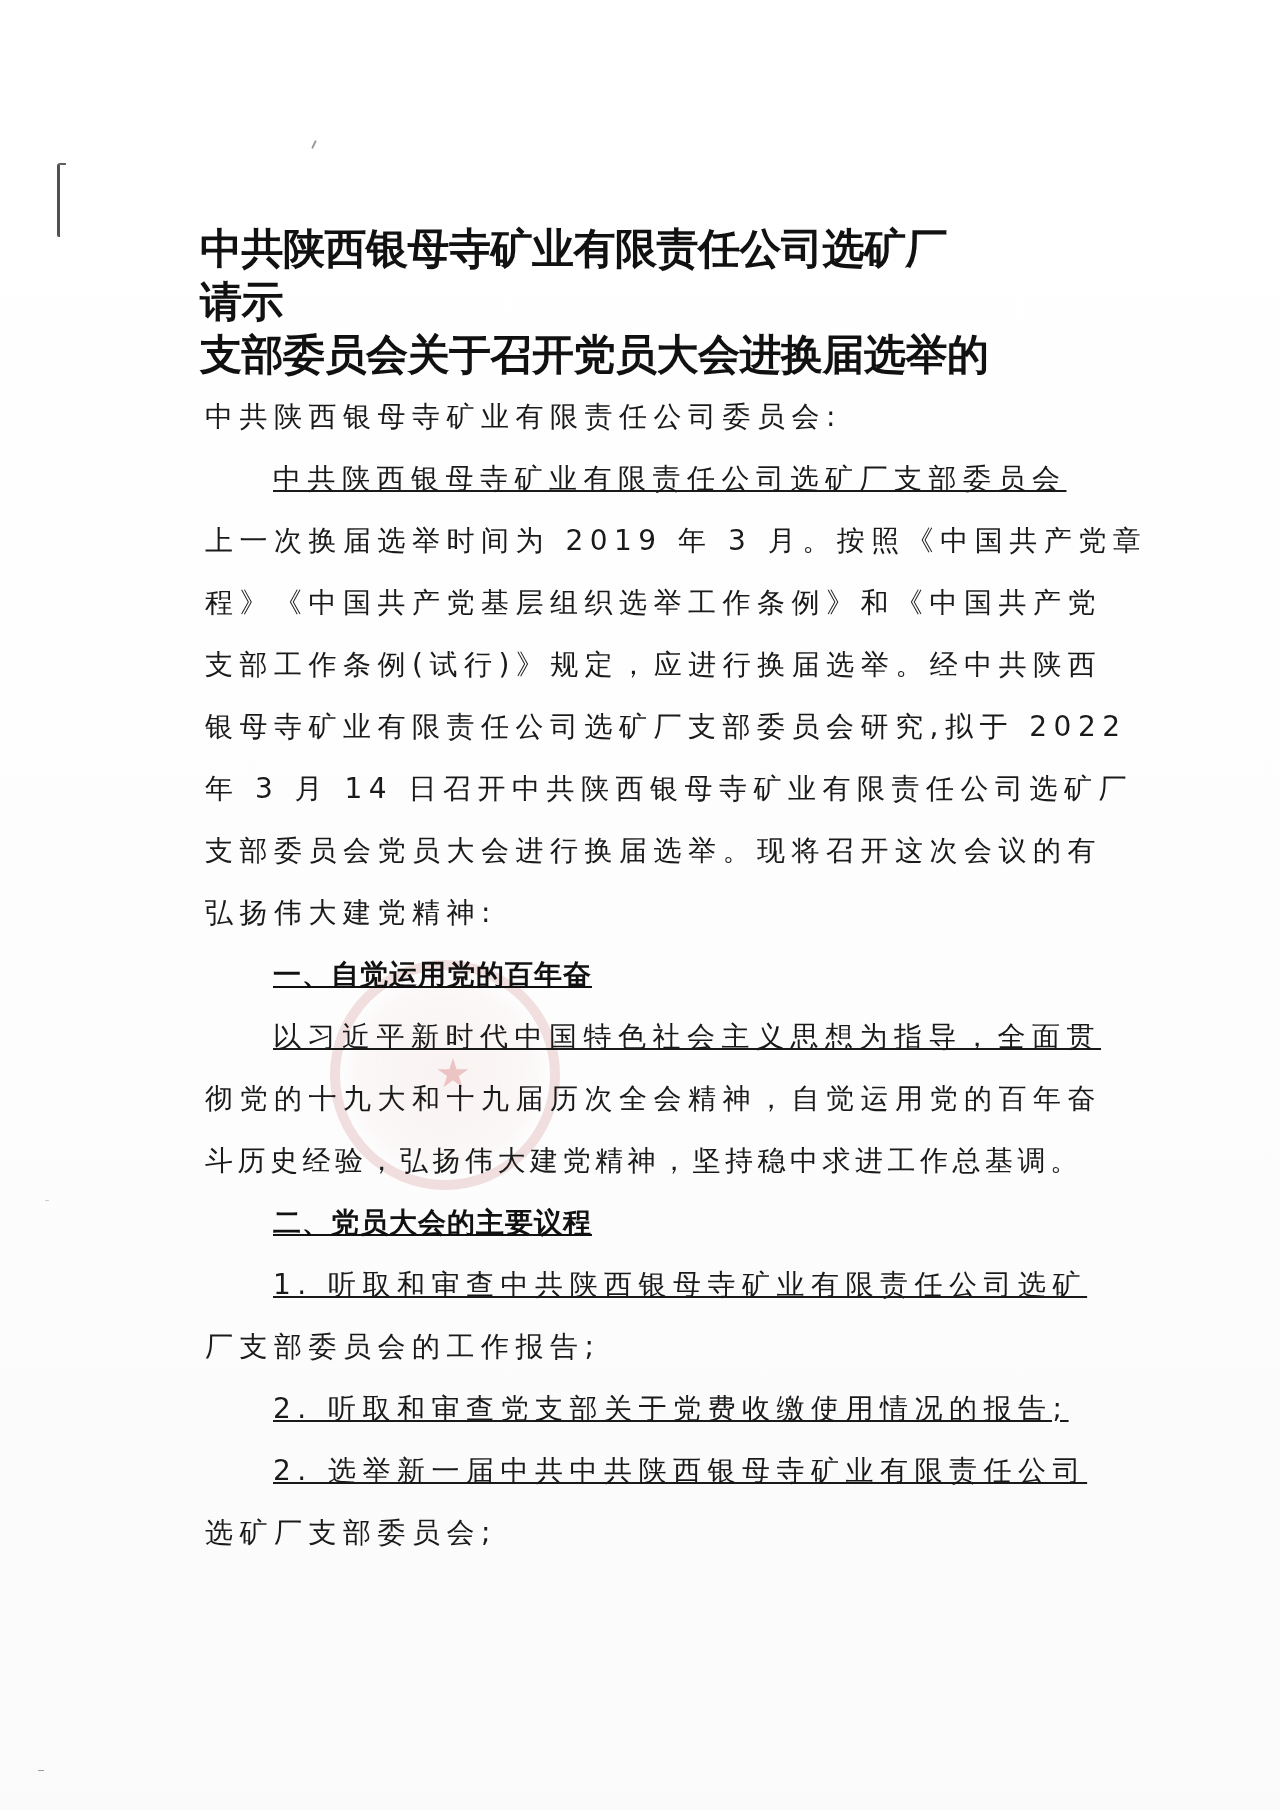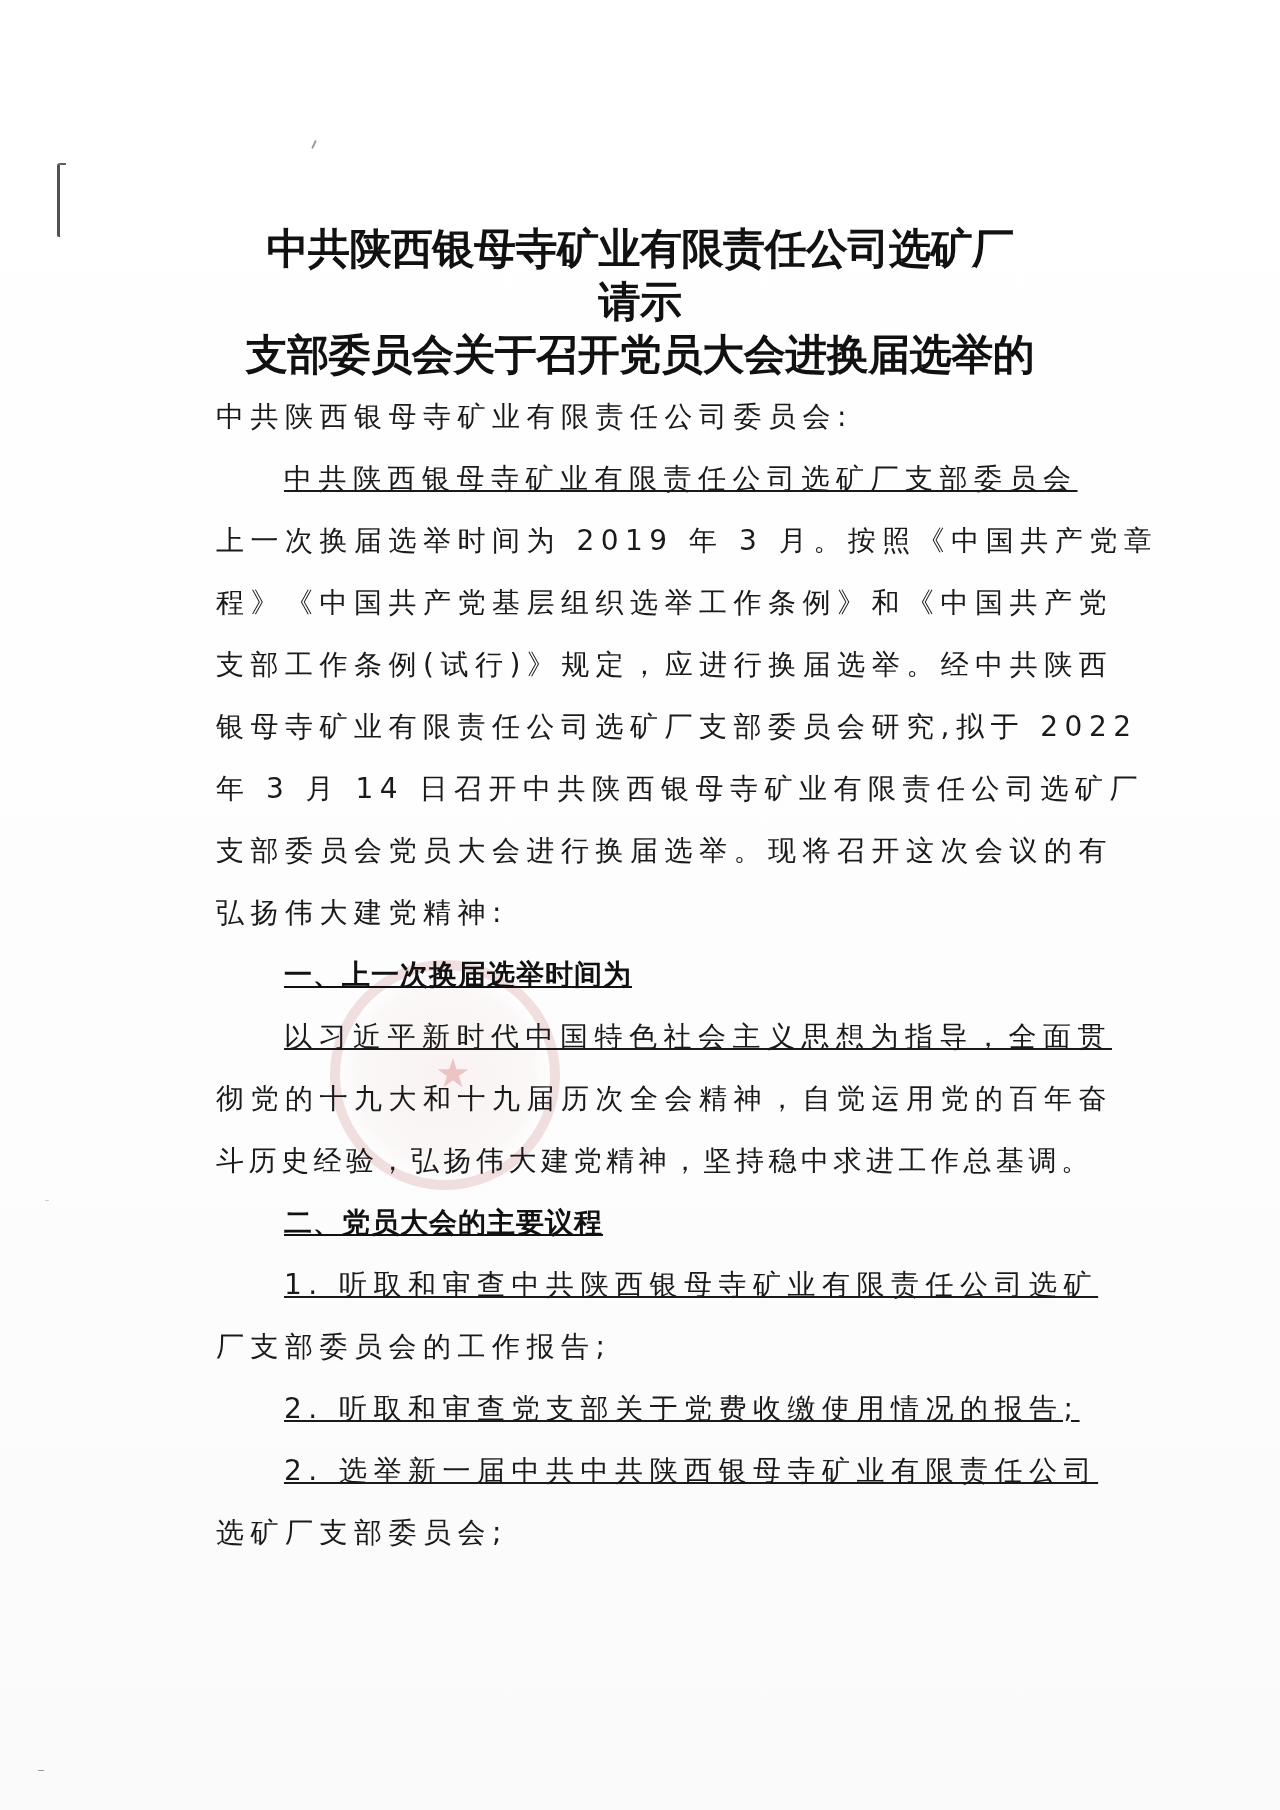--- a/index.html
+++ b/index.html
@@ -38,21 +38,20 @@
     position: absolute;
     background: #555;
     border-radius: 1px;
     opacity: 0.6;
   }
   .title {
     position: absolute;
     left: 200px;
     top: 222px;
     width: 880px;
-    text-align: center;
     font-family: "DejaVu Serif", "Liberation Serif", serif;
     font-weight: bold;
     font-size: 42px;
     line-height: 53px;
     color: #111;
     letter-spacing: -0.5px;
   }
   .title .tline {
     display: block;
     white-space: nowrap;
@@ -60,21 +59,20 @@
   .body-text {
     position: absolute;
     left: 205px;
     top: 386px;
     width: 890px;
     font-family: "DejaVu Sans", "Liberation Sans", sans-serif;
     font-size: 28px;
     line-height: 62px;
     color: #1a1a1a;
     letter-spacing: 6.5px;
-    margin-left: 11px;
   }
   .line {
     display: block;
     white-space: nowrap;
     height: 62px;
   }
   .indent { padding-left: 68px; text-decoration: underline; }
   .heading {
     font-weight: bold;
     letter-spacing: 1px;
@@ -138,21 +136,21 @@
       <span class="line indent">中共陕西银母寺矿业有限责任公司选矿厂支部委员会</span>
       <span class="line">上一次换届选举时间为 2019 年 3 月。按照《中国共产党章</span>
       <span class="line">程》《中国共产党基层组织选举工作条例》和《中国共产党</span>
       <span class="line">支部工作条例(试行)》规定，应进行换届选举。经中共陕西</span>
       <span class="line">银母寺矿业有限责任公司选矿厂支部委员会研究,拟于 2022</span>
       <span class="line">年 3 月 14 日召开中共陕西银母寺矿业有限责任公司选矿厂</span>
       <span class="line">支部委员会党员大会进行换届选举。现将召开这次会议的有</span>
       <span class="line">弘扬伟大建党精神:</span>
     </div>
 
-    <span class="line indent heading">一、上一次换届选举时间为</span>
+    <span class="line indent heading">一、自觉运用党的百年奋</span>
     <div>
       <span class="line indent">以习近平新时代中国特色社会主义思想为指导，全面贯</span>
       <span class="line">彻党的十九大和十九届历次全会精神，自觉运用党的百年奋</span>
       <span class="line" style="letter-spacing:4.5px;">斗历史经验，弘扬伟大建党精神，坚持稳中求进工作总基调。</span>
     </div>
 
     <span class="line indent heading">二、党员大会的主要议程</span>
     <div>
       <div>
         <span class="line indent">1. 听取和审查中共陕西银母寺矿业有限责任公司选矿</span>

